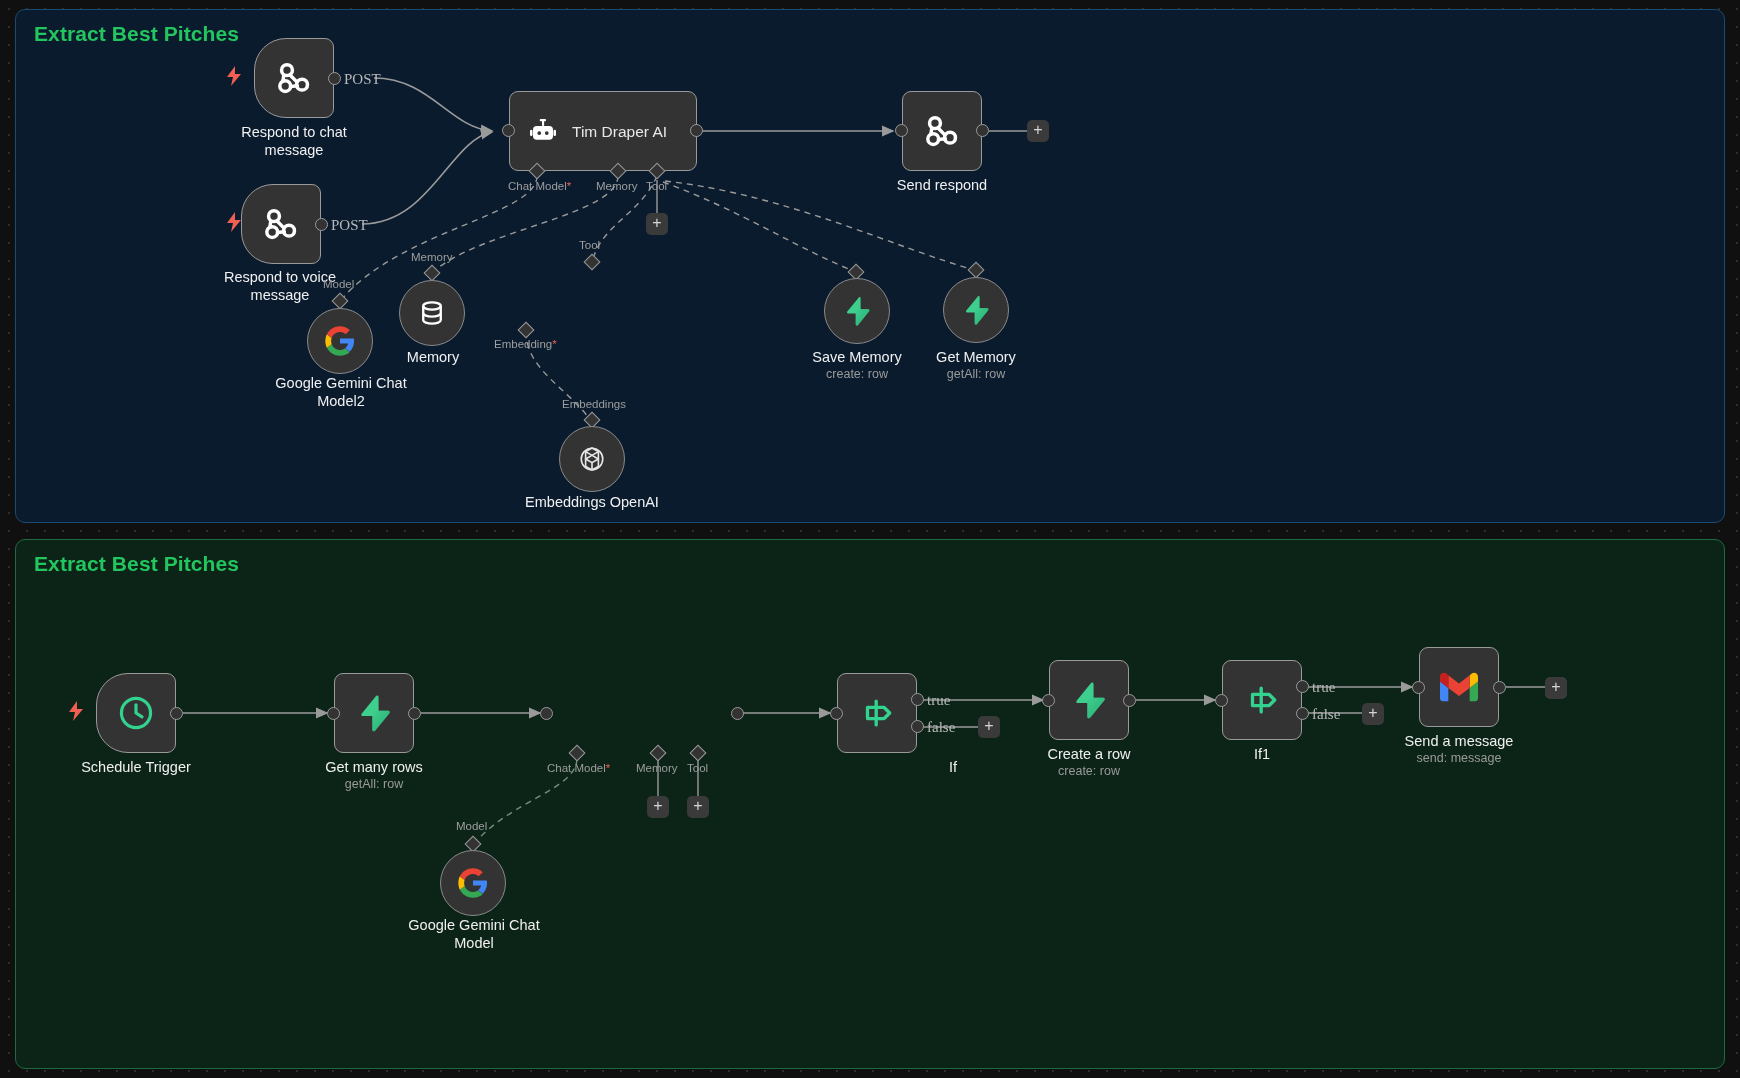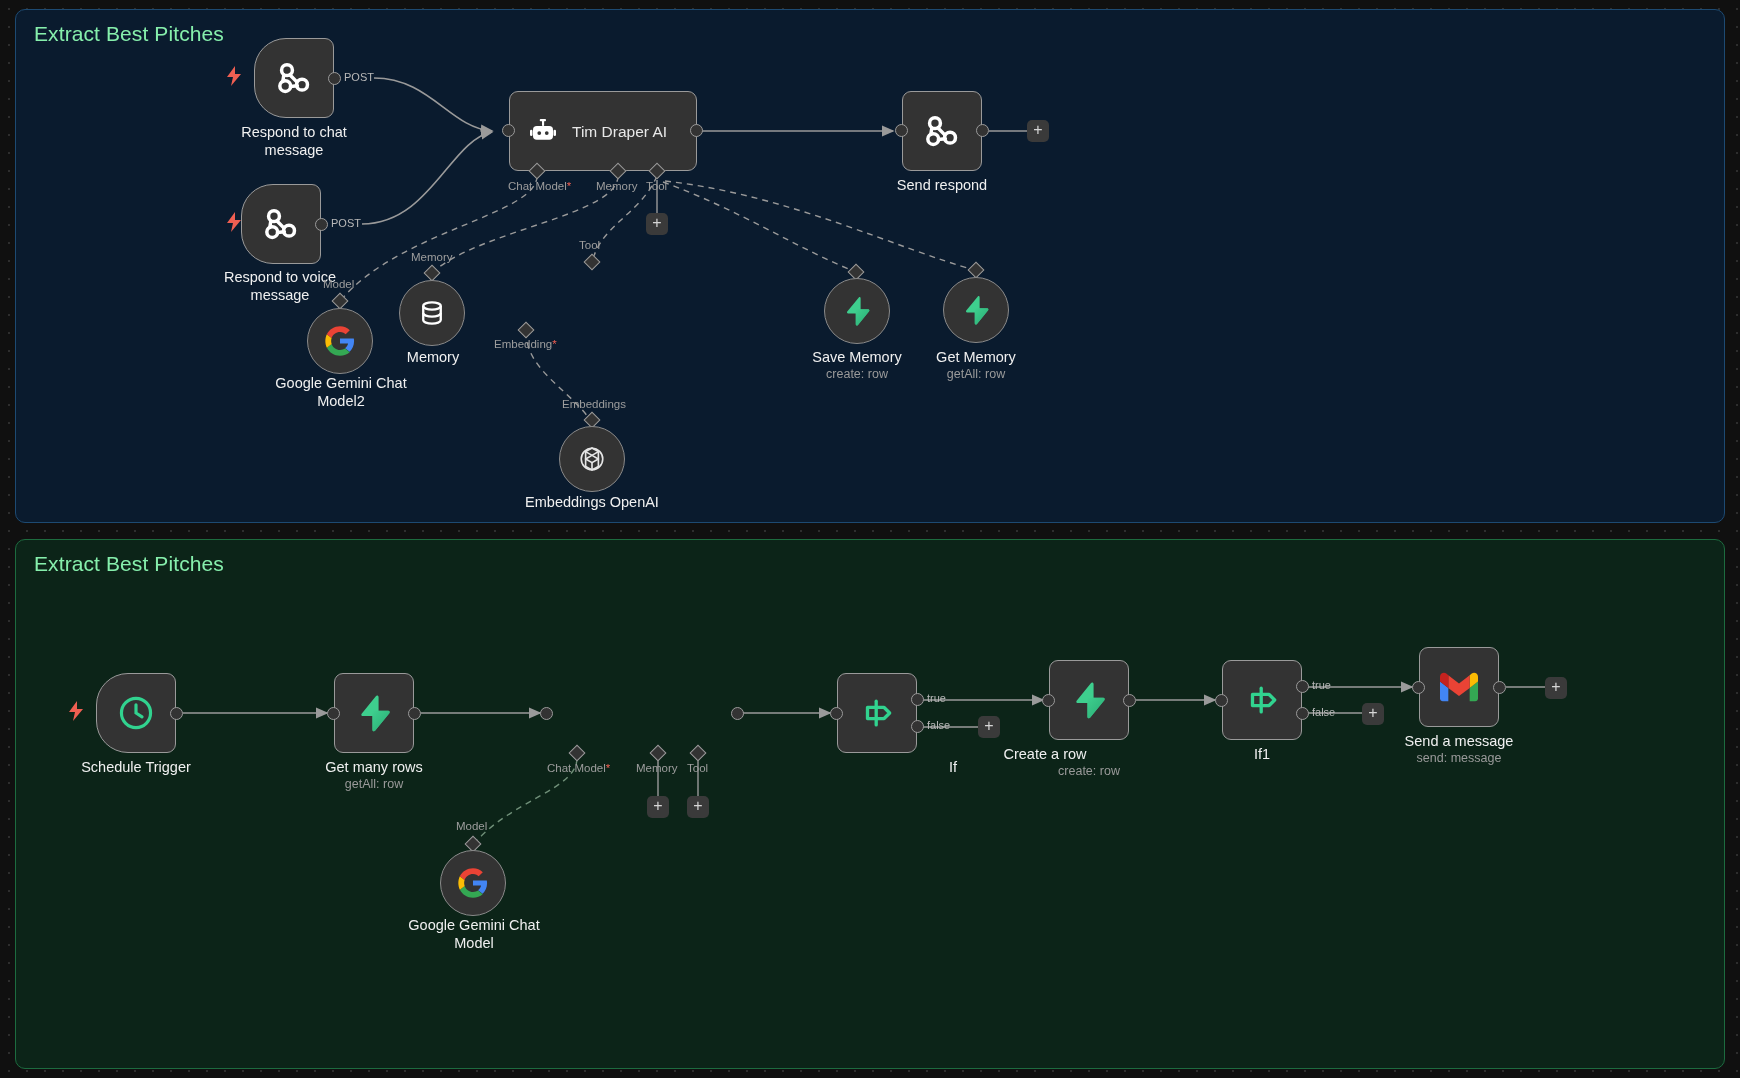--- a/index.html
+++ b/index.html
@@ -21,22 +21,22 @@
   .group {
     position: absolute;
     border-radius: 10px;
     overflow: visible;
   }
   .group.blue  { background: #0a1b2e; border: 1px solid #1d4a72; }
   .group.green { background: #0c2418; border: 1px solid #1d6b3f; }
   .group-title {
     position: absolute;
     left: 18px; top: 12px;
-    font-size: 21px; font-weight: normal;
-    color: #86efac;
+    font-size: 21px; font-weight: bold;
+    color: #22c55e;
     letter-spacing: .1px;
     white-space: nowrap;
   }
 
   
   .edges { position: absolute; left: 0; top: 0; width: 1740px; height: 1078px; pointer-events: none; }
 
   
   .node {
     position: absolute;
@@ -101,21 +101,21 @@
   .plus {
     position: absolute;
     width: 22px; height: 22px; border-radius: 5px;
     background: #3a3a3a;
     color: #d6d6d6; font-size: 16px; line-height: 20px;
     text-align: center;
   }
   .bolt { position: absolute; color: #ef5f52; font-size: 20px; }
 
   .ioname {
-    position: absolute; color: #b9b9b9; font-size: 11px; white-space: nowrap;
+    position: absolute; color: #b9b9b9; font-size: 15px; white-space: nowrap; font-family: Liberation Serif, serif;
   }
   svg.icon { display:block; }
 </style>
 </head>
 <body>
 
 <div id="canvas">
 
   <div class="group blue" style="left:15px; top:9px; width:1710px; height:514px;">
     <div class="group-title">Extract Best Pitches</div>
@@ -424,21 +424,21 @@
               <stop offset="100%" stop-color="#22a06b"></stop>
         </linearGradient>
           </defs>
         <path d="M13.3 1.3 L4.2 12.4c-.5.6-.1 1.5.7 1.5h6.1v8.6c0 1 1.2 1.4 1.8.6l8.9-11c.5-.6.1-1.5-.7-1.5h-6.1V1.9c0-1-1.2-1.4-1.6-.6z" fill="#3ecf8e"></path>
         <path d="M11 14v8.5c0 1 1.2 1.4 1.8.6l8.9-11c.5-.6.1-1.5-.7-1.5H11z" fill="url(#sb4)" opacity=".75"></path>
       </svg>
     </span>
   </div>
   <div class="port" style="left:1042px; top:694px;"></div>
   <div class="port" style="left:1123px; top:694px;"></div>
-  <div class="nlabel" style="left:965px; top:745px; width:160px;">Create a row</div>
+  <div class="nlabel" style="left:1009px; top:745px; width:160px;">Create a row</div>
   <div class="nsub" style="left:1009px; top:764px; width:160px;">create: row</div>
 
   <div class="node sq" style="left:1222px; top:660px;">
     <span>
       <svg class="icon" width="38" height="38" viewBox="0 0 24 24" fill="none" stroke="#31d38f" stroke-width="2.1" stroke-linejoin="round">
         <path d="M6 8.5 H16.5 L20 12 L16.5 15.5 H6 Z"></path>
         <path d="M11.5 4.5 V19.5" stroke-linecap="round"></path>
       </svg>
     </span>
   </div>

